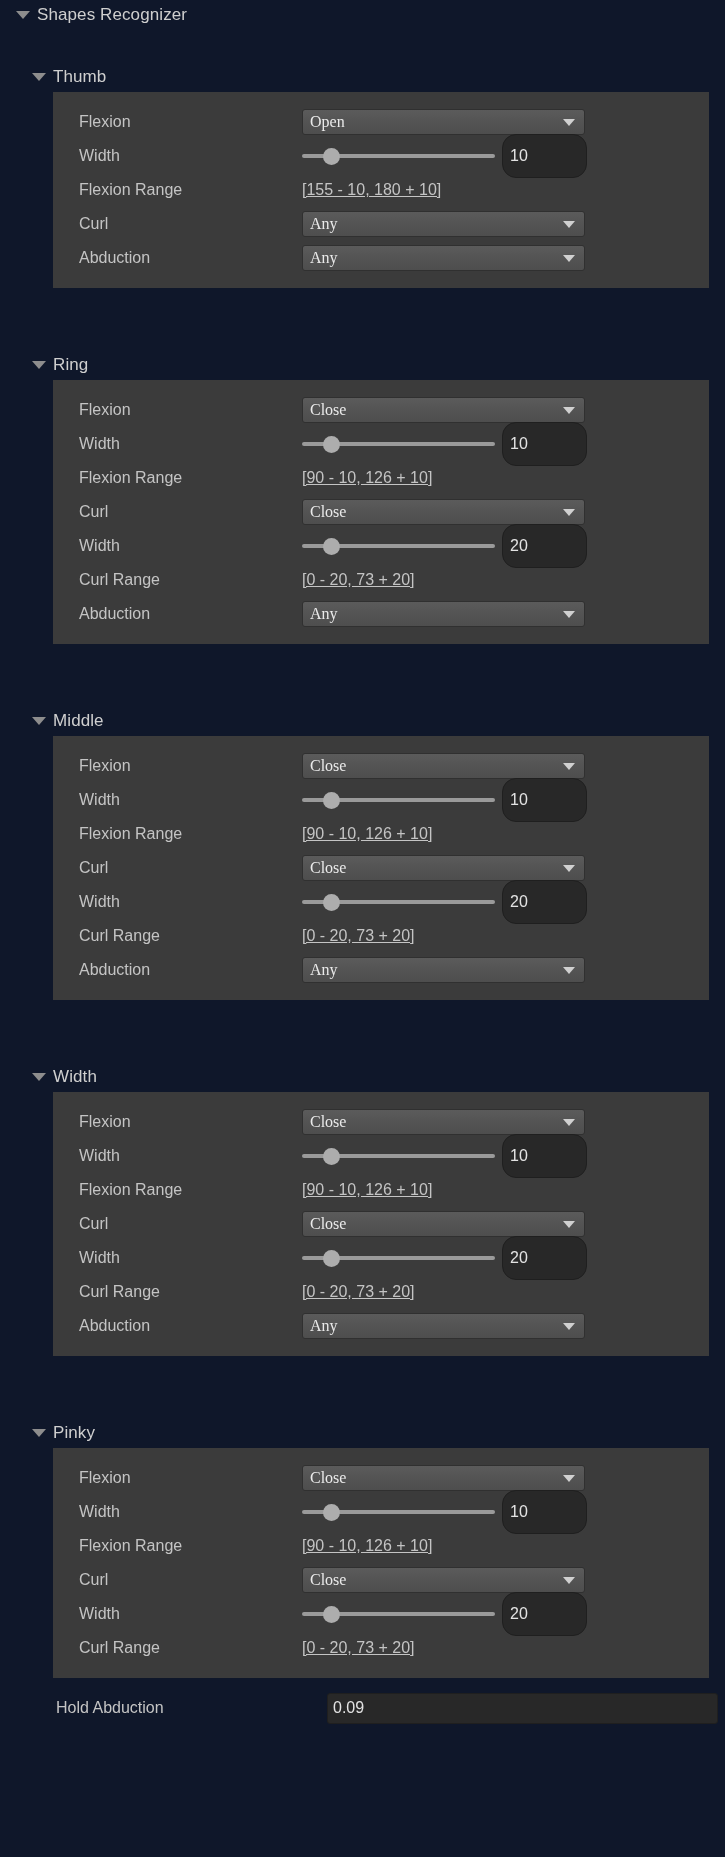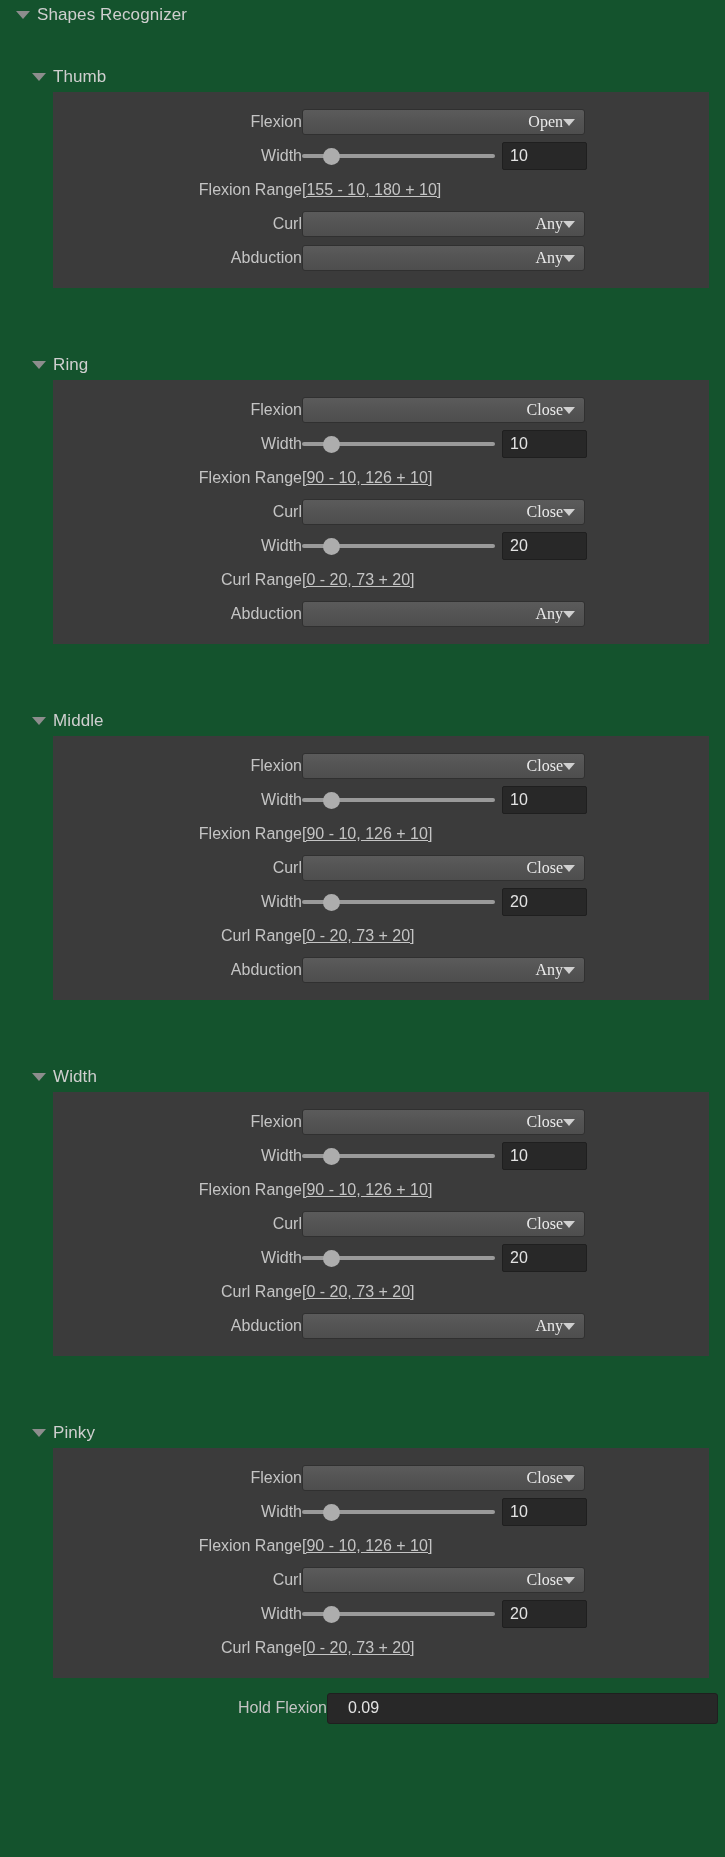--- a/index.html
+++ b/index.html
@@ -12,23 +12,22 @@
     height: 1857px;
     font-family: "Liberation Sans", sans-serif;
     color: #c8c8c8;
     overflow: hidden;
     position: relative;
   }
 
   .inspector {
     width: 725px;
     height: 1857px;
-    background: #14532d;
+    background: #0f172a;
     position: relative;
-    text-align: right;
   }
 
   
   .foldout {
     display: flex;
     align-items: center;
     height: 30px;
     font-size: 17px;
     color: #cfcfcf;
     letter-spacing: 0.1px;
@@ -130,24 +129,24 @@
     position: absolute;
     width: 17px;
     height: 17px;
     border-radius: 50%;
     background: #adadad;
     top: 5px;
   }
 
   .num-field {
     width: 85px;
-    height: 28px;
+    height: 44px;
     background: #282828;
     border: 1px solid #1f1f1f;
-    border-radius: 2px;
+    border-radius: 14px;
     box-sizing: border-box;
     margin-left: 7px;
     display: flex;
     align-items: center;
     padding-left: 7px;
     font-size: 16px;
     color: #e3e3e3;
   }
 
   
@@ -177,21 +176,21 @@
   }
   .bottom-field {
     width: 391px;
     height: 31px;
     background: #282828;
     border: 1px solid #1f1f1f;
     border-radius: 3px;
     box-sizing: border-box;
     display: flex;
     align-items: center;
-    padding-left: 20px;
+    padding-left: 5px;
     font-size: 16px;
     color: #e3e3e3;
   }
 </style>
 </head>
 <body>
 
 <div class="inspector">
 
   <div class="foldout foldout-root">
@@ -500,17 +499,17 @@
         <div class="row">
           <div class="row-label">Curl Range</div>
           <div class="row-field">
             <div class="range-text">[0 - 20, 73 + 20]</div>
           </div>
         </div>
       </div>
     </div>
 
   <div class="bottom-row">
-    <div class="bottom-label">Hold Flexion</div>
+    <div class="bottom-label">Hold Abduction</div>
     <div class="bottom-field">0.09</div>
   </div>
 
 </div>
 
 </body></html>

